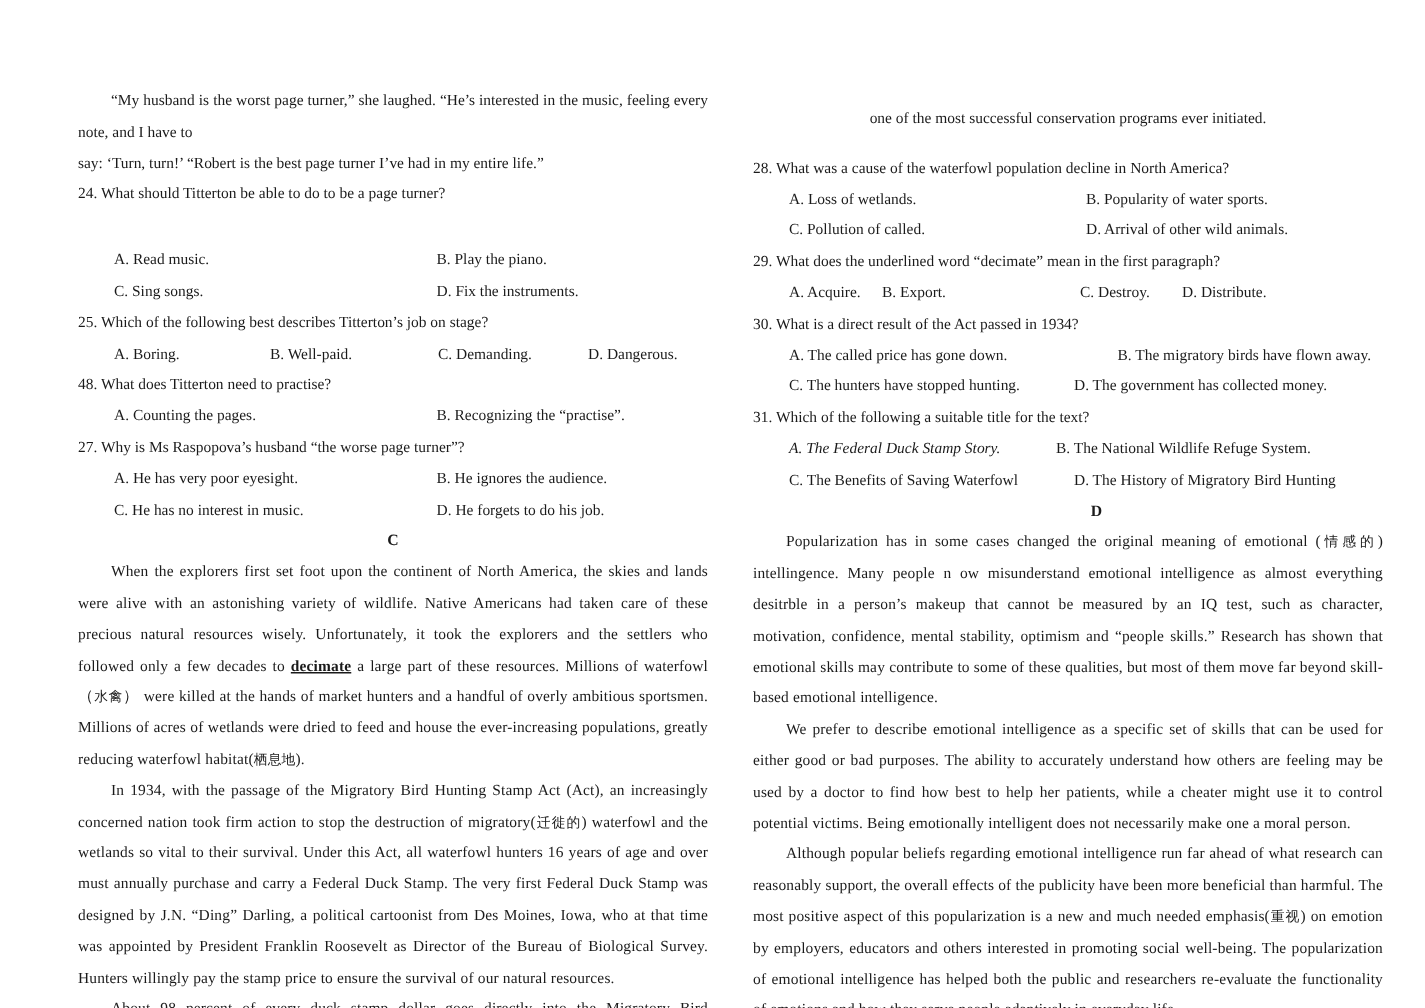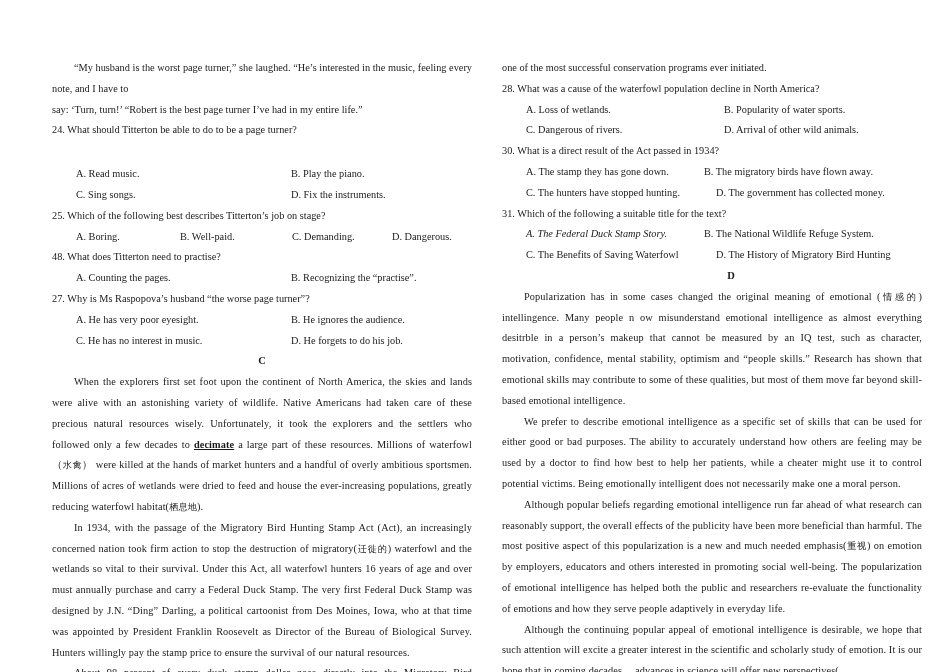--- a/index.html
+++ b/index.html
@@ -40,22 +40,23 @@
   .runon {
     font-size: 10.3px;
     line-height: 20.8px;
     text-align: justify;
     margin: 0;
     text-indent: 0;
   }
   .contline {
     font-size: 10.3px;
     line-height: 20.8px;
-    margin: 0;
+    margin: 12px;
     text-indent: 0;
+    text-align: center;
   }
   .question {
     font-size: 10.3px;
     line-height: 20.8px;
     margin: 0;
     text-indent: 0;
     white-space: nowrap;
   }
   .opts {
     font-size: 10.3px;
@@ -138,27 +139,33 @@
   </div>
 
   <div class="column">
 
     <p class="contline">one of the most successful conservation programs ever initiated.</p>
 
     <div>
       <p class="question">28. What was a cause of the waterfowl population decline in North America?</p>
       <div>
           <p class="opts"><span class="o" style="width: 198px;">A. Loss of wetlands.</span><span class="o" style="width: 200px;">B. Popularity of water sports.</span></p>
-          <p class="opts"><span class="o" style="width: 198px;">C. Dangerous of rivers.</span><span class="o" style="width: 200px;">D. Arrival of other wild animals.</span></p>
+          <p class="opts"><span class="o" style="width: 198px;">C. Pollution of called.</span><span class="o" style="width: 200px;">D. Arrival of other wild animals.</span></p>
+        </div>
+    </div>
+    <div>
+      <p class="question">29. What does the underlined word “decimate” mean in the first paragraph?</p>
+      <div>
+          <p class="opts"><span class="o" style="width: 62px;">A. Acquire.</span><span class="o" style="width: 132px;">B. Export.</span><span class="o" style="width: 68px;">C. Destroy.</span><span class="o" style="width: 90px;">D. Distribute.</span></p>
         </div>
     </div>
     <div>
       <p class="question">30. What is a direct result of the Act passed in 1934?</p>
       <div>
-          <p class="opts"><span class="o" style="width: 178px;">A. The stamp they has gone down.</span><span class="o" style="width: 210px;">B. The migratory birds have flown away.</span></p>
+          <p class="opts"><span class="o" style="width: 178px;">A. The called price has gone down.</span><span class="o" style="width: 210px; text-align: right;">B. The migratory birds have flown away.</span></p>
           <p class="opts"><span class="o" style="width: 190px;">C. The hunters have stopped hunting.</span><span class="o" style="width: 200px;">D. The government has collected money.</span></p>
         </div>
     </div>
     <div>
       <p class="question">31. Which of the following a suitable title for the text?</p>
       <div>
           <p class="opts"><span class="o" style="width: 178px; font-style: italic;">A. The Federal Duck Stamp Story.</span><span class="o" style="width: 210px;">B. The National Wildlife Refuge System.</span></p>
           <p class="opts"><span class="o" style="width: 190px;">C. The Benefits of Saving Waterfowl</span><span class="o" style="width: 200px;">D. The History of Migratory Bird Hunting</span></p>
         </div>
     </div>

